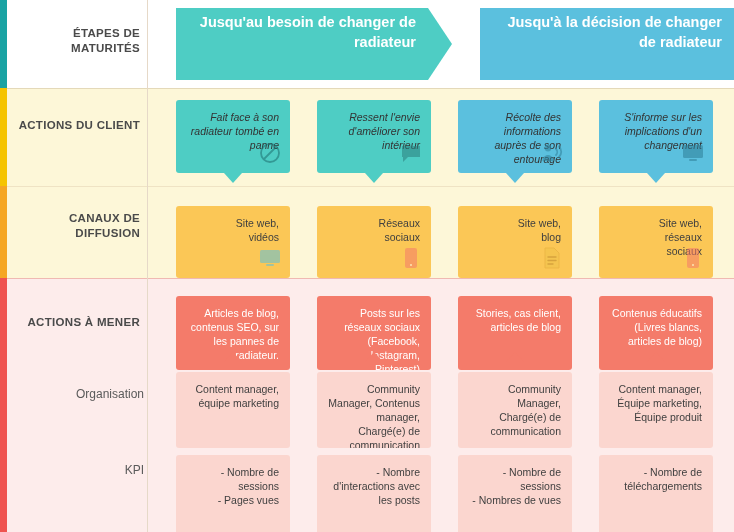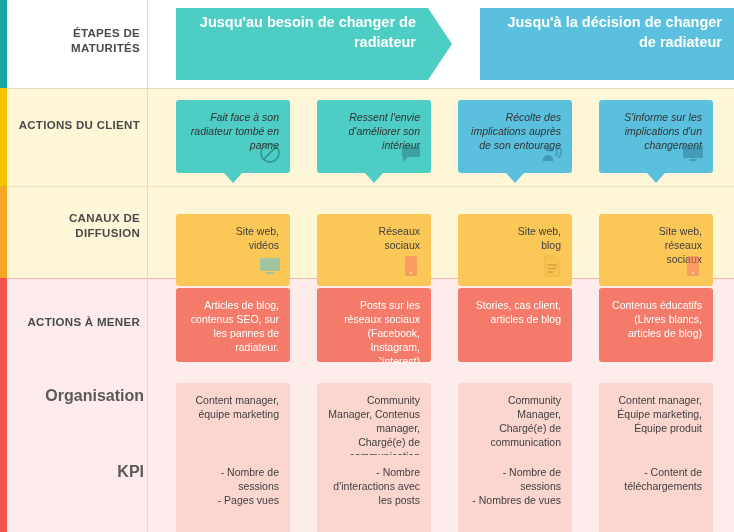--- a/index.html
+++ b/index.html
@@ -52,23 +52,23 @@
   }
   .lbl-maturity { top: 26px; }
   .lbl-actions-client { top: 118px; }
   .lbl-canaux { top: 211px; }
   .lbl-actions-mener { top: 315px; }
 
   .sub-label {
     position: absolute;
     left: 44px;
     width: 100px;
-    font-size: 16px;
+    font-size: 12px;
     color: #5a5a5a;
-    font-weight: bold;
+    font-weight: normal;
   }
   .lbl-organisation { top: 387px; }
   .lbl-kpi { top: 463px; }
 
   
   .chevron {
     position: absolute;
     top: 8px;
     height: 72px;
     color: #ffffff;
@@ -97,23 +97,23 @@
   .card-action { width: 114px; height: 74px; background: #f47b6a; color: #ffffff; font-weight: normal; }
   .card-org { width: 114px; height: 76px; background: #fbd6cf; color: #3f3f3f; }
   .card-kpi { width: 114px; height: 86px; background: #fbd6cf; color: #3f3f3f; }
 
   .col1 { left: 176px; }
   .col2 { left: 317px; }
   .col3 { left: 458px; }
   .col4 { left: 599px; }
 
   .r-client { top: 100px; font-style: italic; }
-  .r-canal { top: 214px; padding-left: 45px; }
-  .r-action { top: 288px; }
-  .r-org { top: 372px; margin-top: 11px; }
+  .r-canal { top: 206px; padding-left: 45px; }
+  .r-action { top: 296px; }
+  .r-org { top: 372px; }
   .r-kpi { top: 455px; }
 
   .card-icon {
     position: absolute;
     right: 8px;
     bottom: 8px;
     width: 24px;
     height: 24px;
     opacity: 0.55;
   }
@@ -225,21 +225,21 @@
   </div>
   <div class="arr-action-up a2"></div>
   <div class="card card-org col2 r-org">
     <span>Community Manager, Contenus manager, Chargé(e) de communication</span>
   </div>
   <div class="card card-kpi col2 r-kpi">
     <span style="white-space:pre-line">- Nombre d'interactions avec les posts</span>
   </div>
 
   <div class="card card-client blue col3 r-client">
-    <span>Récolte des implications auprès de son entourage</span>
+    <span>Récolte des informations auprès de son entourage</span>
     <span class="card-icon">
       <svg viewBox="0 0 24 24">
           <circle cx="8" cy="7" r="3.4" fill="#2f7f99"></circle>
           <path d="M2.5 20c0-3.6 2.6-6 5.5-6s5.5 2.4 5.5 6z" fill="#2f7f99"></path>
           <path d="M16 8c1.6 1.6 1.6 4.4 0 6" fill="none" stroke="#2f7f99" stroke-width="1.8" stroke-linecap="round"></path>
           <path d="M19 5.5c3 3 3 7.5 0 10.5" fill="none" stroke="#2f7f99" stroke-width="1.8" stroke-linecap="round"></path>
         </svg>
     </span>
   </div>
   <div class="arrow-down arr-client blue a3"></div>
@@ -284,16 +284,16 @@
     </span>
   </div>
   <div class="card card-action col4 r-action">
     <span>Contenus éducatifs (Livres blancs, articles de blog)</span>
   </div>
   <div class="arr-action-up a4"></div>
   <div class="card card-org col4 r-org">
     <span>Content manager, Équipe marketing, Équipe produit</span>
   </div>
   <div class="card card-kpi col4 r-kpi">
-    <span style="white-space:pre-line">- Content de téléchargements</span>
+    <span style="white-space:pre-line">- Nombre de téléchargements</span>
   </div>
 
 </div>
 
 </body></html>

